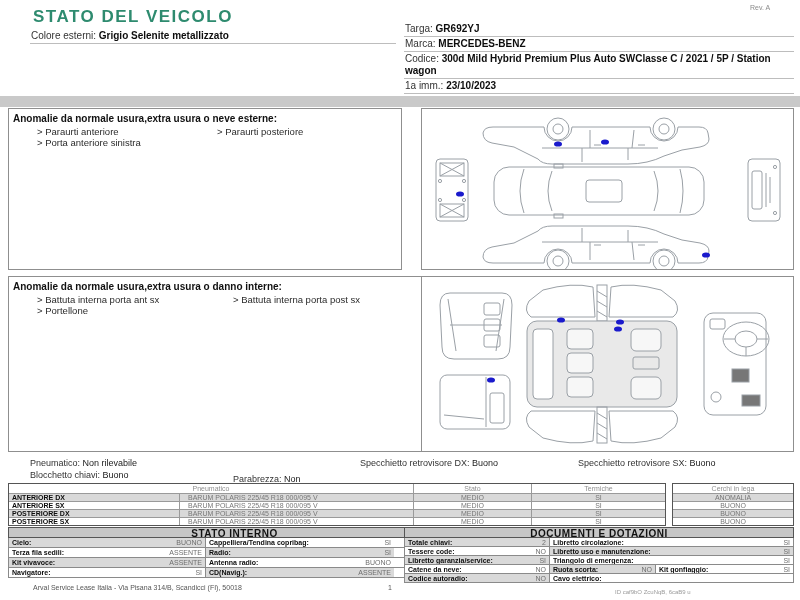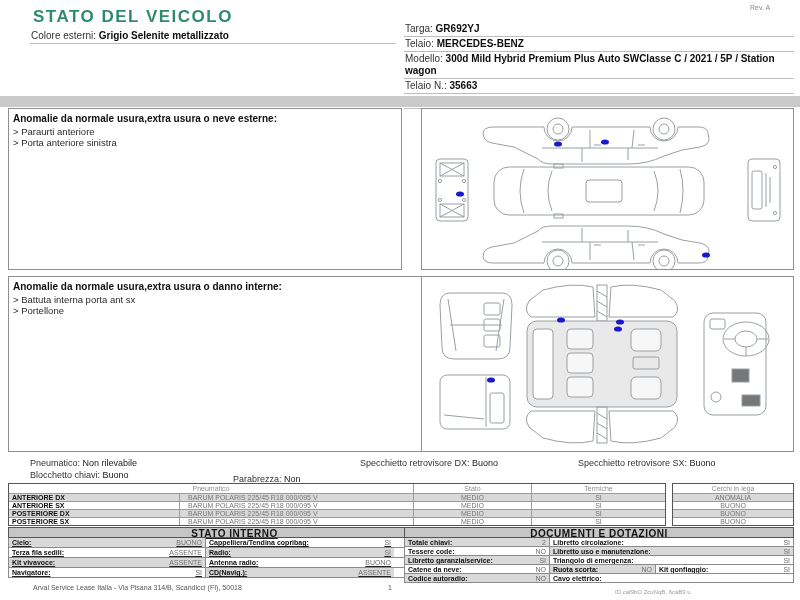--- a/index.html
+++ b/index.html
@@ -12,21 +12,21 @@
 
   .fld-col { display:flex; flex-direction:column; }
   .fld { border-bottom:1px solid #bdbdbd; font-size:10px; padding:1px 0 1px 1px; color:#333; line-height:1.2; }
   .fld .k { color:#333; }
   .fld .v { font-weight:bold; color:#0d0d0d; }
 
   .graybar { left:0; top:96px; width:800px; height:11px; background:#c9c9c9; }
 
   .box { position:absolute; border:1px solid #8f8f8f; background:#fff; }
   .box-title { font-weight:bold; font-size:10px; color:#111; padding:4px 6px 2px 4px; }
-  .anomaly-cols { display:flex; padding:0 4px; font-size:9.5px; color:#2b2b2b; line-height:1.2; }
+  .anomaly-cols { display:flex; padding:0 4px; font-size:9.5px; color:#2b2b2b; line-height:1.2;margin-left:24px; }
   .anomaly-cols .c { width:50%; }
 
   .cond { font-size:9px; color:#222; line-height:1.1; }
   .cond .k { color:#333; }
 
   
   .tt { position:absolute; border:1px solid #555; font-size:7px; background:#fff; }
   .tt-hdr { display:flex; height:9px; line-height:9px; color:#8f8f8f; }
   .tt-row { display:flex; height:8px; line-height:8px; border-top:1px solid #9a9a9a; white-space:nowrap; overflow:hidden; }
   .tt .cell { overflow:hidden; white-space:nowrap; }
@@ -69,43 +69,41 @@
     <div class="fld">
       <span class="k">Colore esterni:</span>&nbsp;<span class="v">Grigio Selenite metallizzato</span>
     </div>
   </div>
 
   <div class="abs fld-col" style="left:404px; top:22px; width:390px;">
     <div class="fld">
       <span class="k">Targa:</span>&nbsp;<span class="v">GR692YJ</span>
     </div>
     <div class="fld">
-      <span class="k">Telaio:</span>&nbsp;<span class="v">MERCEDES-BENZ</span>
+      <span class="k">Marca:</span>&nbsp;<span class="v">MERCEDES-BENZ</span>
     </div>
     <div class="fld">
-      <span class="k">Modello:</span>&nbsp;<span class="v">300d Mild Hybrid Premium Plus Auto SWClasse C / 2021 / 5P / Station wagon</span>
-    </div>
-    <div class="fld">
-      <span class="k">Telaio N.:</span>&nbsp;<span class="v">35663</span>
+      <span class="k">Codice:</span>&nbsp;<span class="v">300d Mild Hybrid Premium Plus Auto SWClasse C / 2021 / 5P / Station wagon</span>
     </div>
     <div class="fld">
       <span class="k">1a imm.:</span>&nbsp;<span class="v">23/10/2023</span>
     </div>
   </div>
 
   <div class="abs graybar"></div>
 
   <div class="box" style="left:8px; top:108px; width:394px; height:162px;">
     <div class="box-title">Anomalie da normale usura,extra usura o neve esterne:</div>
     <div class="anomaly-cols">
       <div class="c">
         <div>&gt; Paraurti anteriore</div>
         <div>&gt; Porta anteriore sinistra</div>
       </div>
       <div class="c">
+        <div>&gt; Paraurti posteriore</div>
       </div>
     </div>
   </div>
 
   <div class="box" style="left:421px; top:108px; width:373px; height:162px;">
     <svg width="371" height="160" viewBox="0 0 371 160">
       <defs>
         <g id="sideview" class="sketch">
           <path d="M3,34 Q3,26 12,24 L34,20 L58,8 Q62,3 72,3 L148,3 Q168,3 184,11 L202,17 L220,20 Q229,22 229,28 L228,34 Q227,40 219,40 L198,40 A14,14 0 0 0 170,40 L92,40 A14,14 0 0 0 64,40 L13,40 Q4,40 3,34 Z"></path>
           <circle cx="78" cy="38" r="11"></circle>
@@ -155,20 +153,23 @@
       <ellipse class="dot" cx="284" cy="146" rx="4" ry="2.6"></ellipse>
     </svg>
   </div>
 
   <div class="box" style="left:8px; top:276px; width:426px; height:176px;">
     <div class="box-title">Anomalie da normale usura,extra usura o danno interne:</div>
     <div class="anomaly-cols">
       <div class="c">
         <div>&gt; Battuta interna porta ant sx</div>
         <div>&gt; Portellone</div>
+      </div>
+      <div class="c">
+        <div>&gt; Battuta interna porta post sx</div>
       </div>
     </div>
   </div>
 
   <div class="box" style="left:421px; top:276px; width:373px; height:176px;">
     <svg width="371" height="174" viewBox="0 0 371 174">
 
       <g class="sketch" transform="translate(18,16)">
         <path d="M10,0 L62,0 Q72,0 72,12 L70,54 Q70,66 58,66 L14,66 Q2,66 2,54 L0,12 Q0,0 10,0 Z"></path>
         <path d="M8,6 L16,58 M64,6 L56,58 M10,32 L62,32"></path>
@@ -286,21 +287,21 @@
         <div class="cell gtx ctr" style="width:120px;">BUONO</div>
       </div>
     <div class="tt-row rowg">
         <div class="cell gtx ctr" style="width:120px;">BUONO</div>
       </div>
     <div class="tt-row">
         <div class="cell gtx ctr" style="width:120px;">BUONO</div>
       </div>
   </div>
 
-  <div class="kv-table" style="left:8px; top:527px; width:453px;text-decoration:underline;">
+  <div class="kv-table" style="left:8px; top:527px; width:453px;">
     <div class="sec-hdr">STATO INTERNO</div>
     <div class="kv-row si-row">
       <div class="kv cellg" style="width:196px;">
           <span class="k">Cielo:</span>
           <span class="v">BUONO</span>
         </div>
       <div class="kv" style="width:189px;">
           <span class="k">Cappelliera/Tendina copribag:</span>
           <span class="v">SI</span>
         </div>

